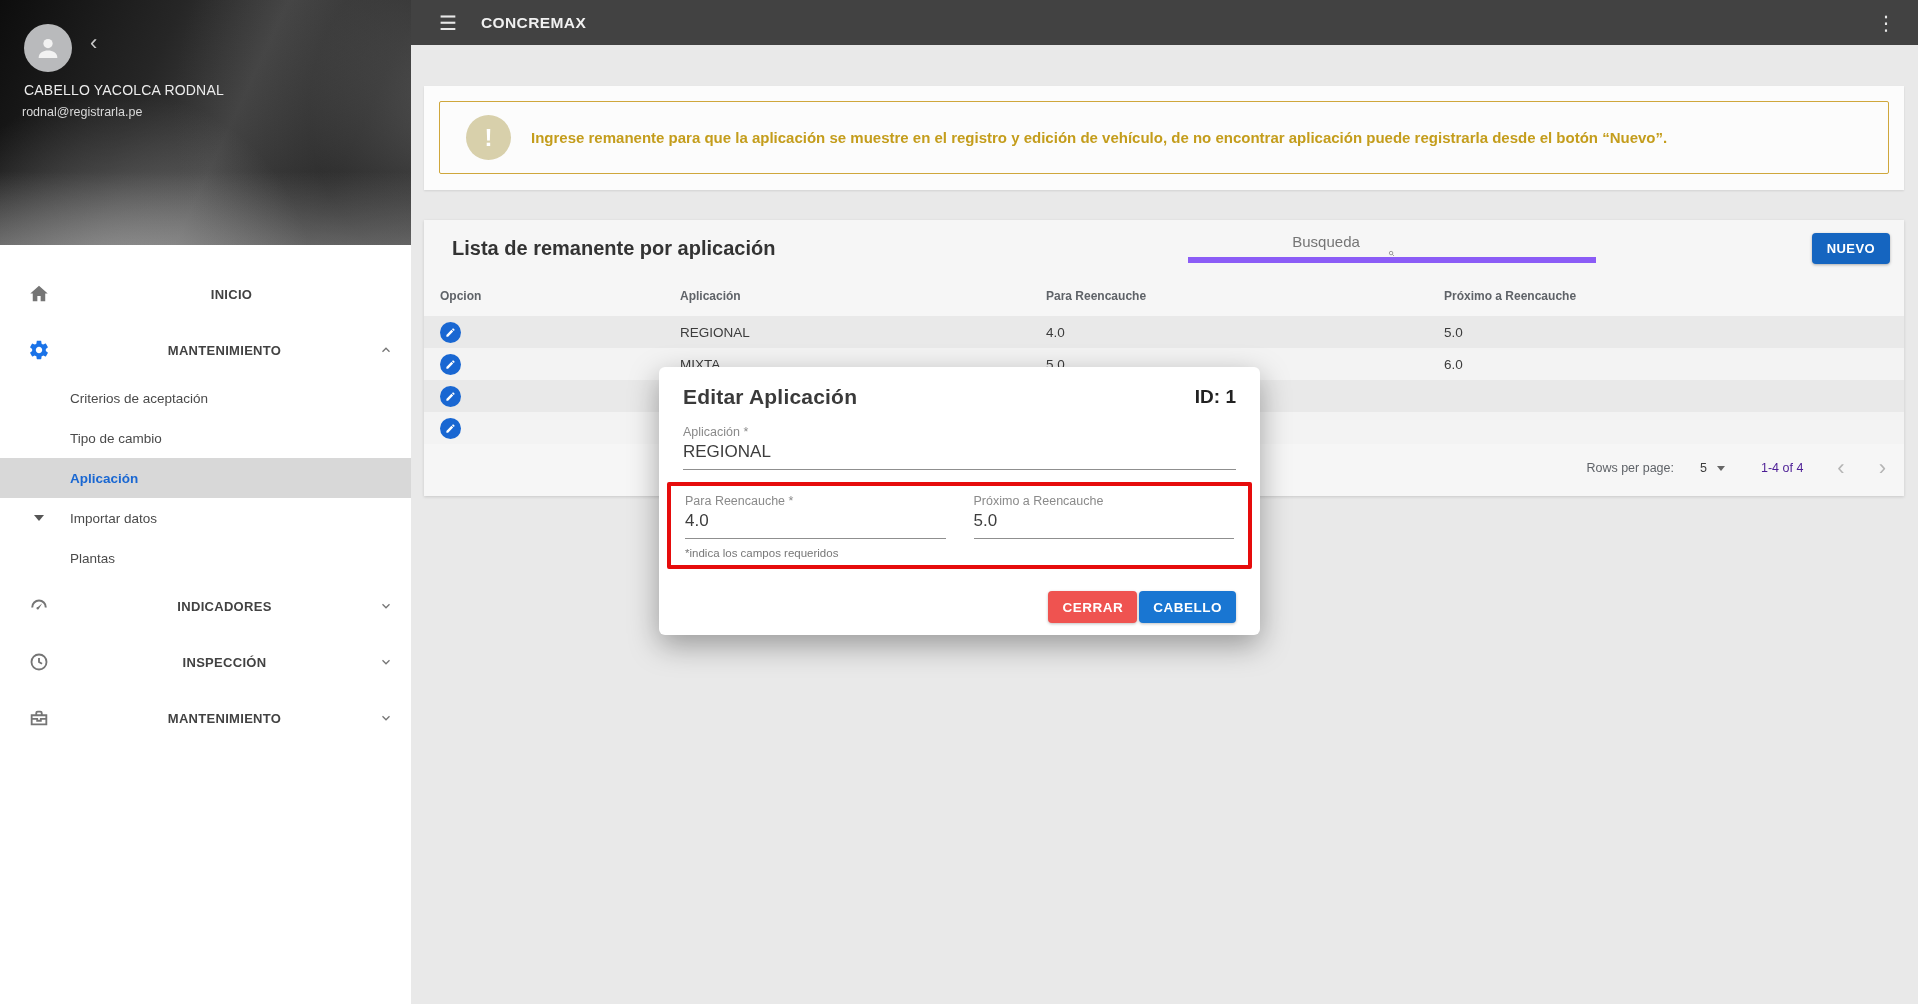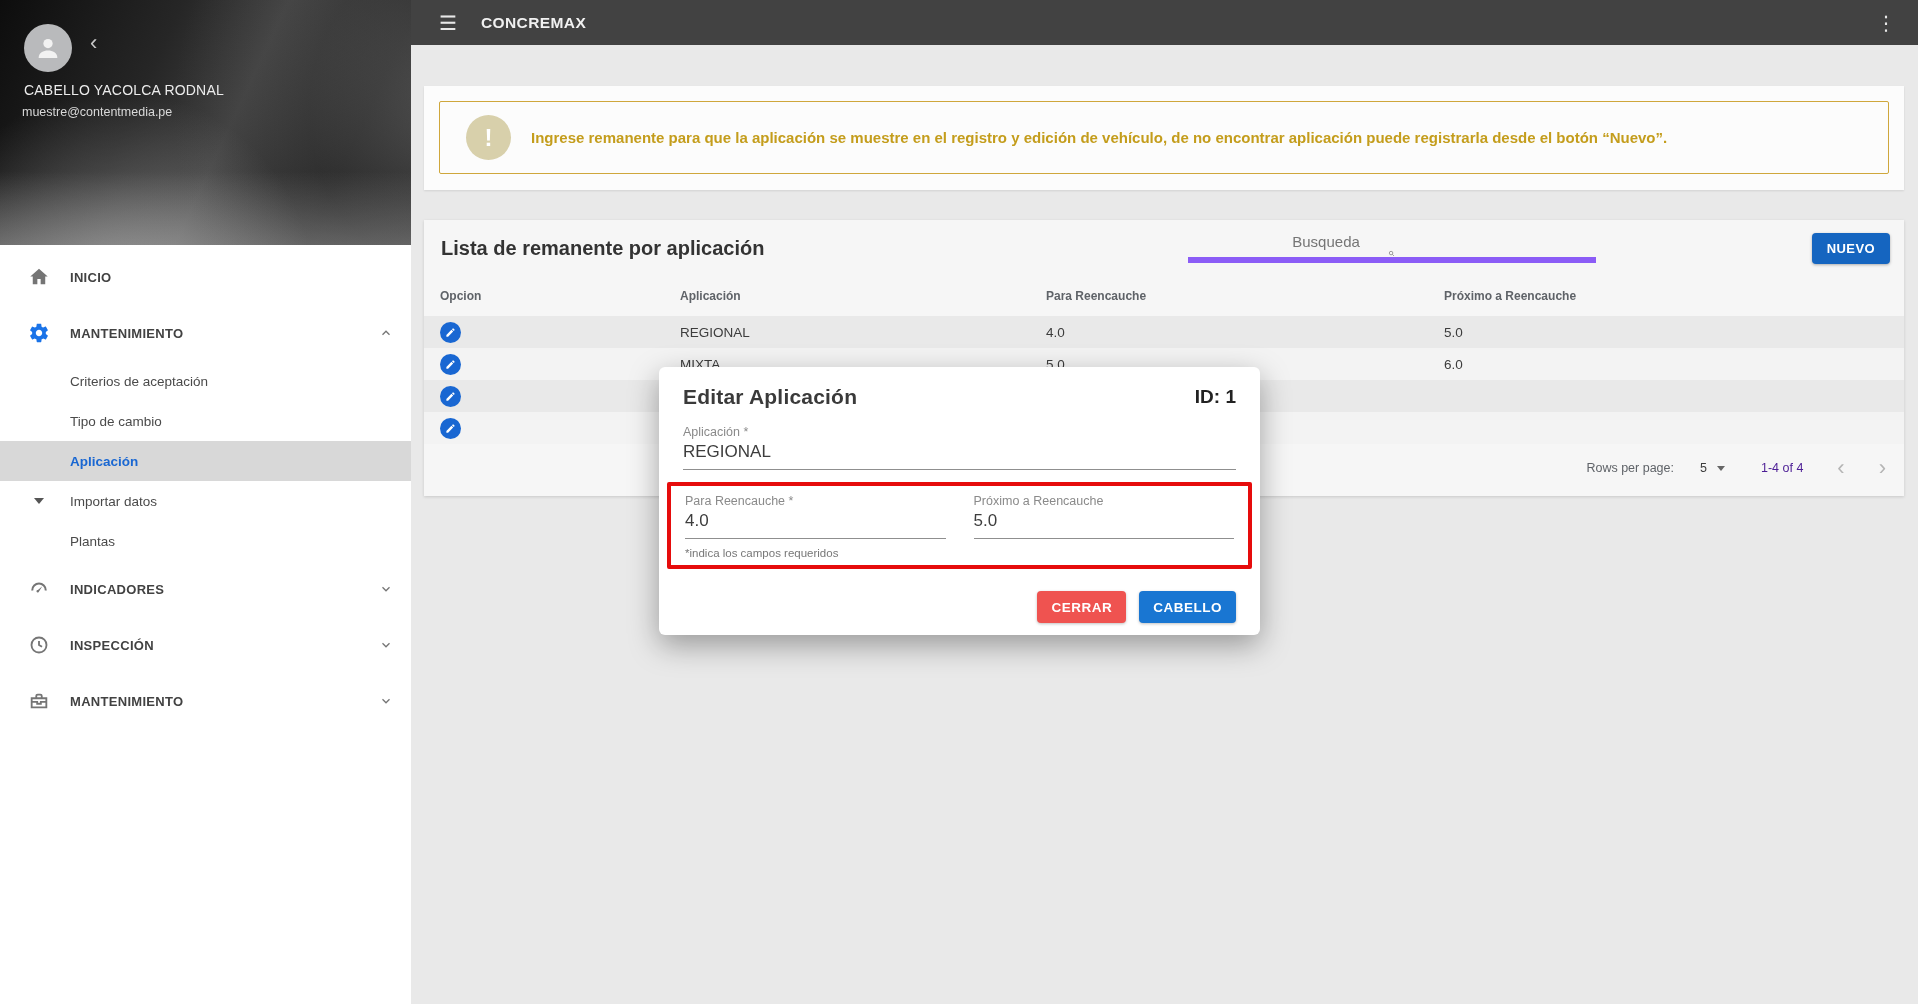--- a/index.html
+++ b/index.html
@@ -32,21 +32,21 @@
   .collapse-chevron {
     position:absolute; left:90px; top:32px; color:#c7c7c7; font-size:22px; line-height:22px;
     cursor:pointer;
   }
   .profile-name {
     position:absolute; left:24px; top:82px; color:#ececec; font-size:14px; letter-spacing:.2px;
   }
   .profile-email {
     position:absolute; left:22px; top:105px; color:#d9d9d9; font-size:12.5px;
   }
-  .menu { padding-top:4px; }
+  .menu { padding-top:21px;text-align:center; }
   .m-item {
     height:56px; display:flex; align-items:center; padding:0 18px 0 27px;
     cursor:pointer; color:#424242; font-size:13px; font-weight:bold; letter-spacing:.3px;
   }
   .m-item .mi-icon { width:24px; display:flex; justify-content:center; margin-right:19px; flex:0 0 24px;}
   .m-item .mi-label { flex:1; }
   .m-item .mi-chevron { flex:0 0 14px; display:flex; }
   .s-item {
     height:40px; display:flex; align-items:center; padding-left:70px;
     cursor:pointer; color:#4a4a4a; font-size:13.5px;
@@ -79,21 +79,21 @@
     width:45px; height:45px; border-radius:50%; background:#d8d0ab; color:#ffffff;
     display:flex; align-items:center; justify-content:center;
     font-size:24px; font-weight:bold; margin:0 20px 0 26px; flex:0 0 45px;
   }
   .banner-text { color:#c49d1c; font-size:15px; font-weight:bold; }
 
   .list-card {
     margin:30px 14px 0 13px; background:#f6f6f6;
     box-shadow:0 1px 3px rgba(0,0,0,.14); padding-bottom:4px;
   }
-  .card-top { height:56px; display:flex; align-items:center; padding:0 14px 0 17px; }
+  .card-top { height:56px; display:flex; align-items:center; padding:0 14px 0 28px; }
   .card-title { font-size:20px; font-weight:bold; color:#333; }
   .search {
     margin-left:auto; width:408px; border-bottom:6px solid #8b5cf6;
     display:flex; align-items:center; height:30px;flex-direction:column;
   }
   .search input {
     border:0; background:transparent; outline:none; flex:1;
     font-size:15px; color:#444; font-family:"Liberation Sans", sans-serif;
   }
   .search input::placeholder { color:#757575; }
@@ -146,21 +146,21 @@
     font-size:17px; color:#3d3d3d; padding:3px 0 7px; background:transparent;
     font-family:"Liberation Sans", sans-serif;
   }
   .red-box {
     margin:12px -16px 0; border:4px solid #e60c0c; border-radius:2px;
     padding:6px 14px 6px;
   }
   .two-col { display:flex; gap:28px; }
   .two-col .field { flex:1; margin-top:2px; }
   .required-hint { font-size:11.5px; color:#777; margin-top:8px; }
-  .modal-actions { display:flex; justify-content:flex-end; gap:13px; margin-top:22px; }
+  .modal-actions { display:flex; justify-content:flex-end; gap:2px; margin-top:22px; }
   .btn-cerrar, .btn-guardar {
     height:32px; border:0; border-radius:4px; padding:0 14px; color:#fff;
     font-size:13.5px; font-weight:bold; letter-spacing:.5px; cursor:pointer;
     box-shadow:0 1px 3px rgba(0,0,0,.25);
     font-family:"Liberation Sans", sans-serif;
   }
   .btn-cerrar { background:#ef5350; }
   .btn-guardar { background:#1976d2; }
   svg { display:block; }
 </style>
@@ -170,21 +170,21 @@
 <div class="sidebar">
   <div class="profile-photo">
     <div class="avatar">
       <svg width="28" height="28" viewBox="0 0 24 24">
         <circle cx="12" cy="8.2" r="4" fill="#f2f2f2"></circle>
         <path d="M4 20.5c0-4.4 4-6.3 8-6.3s8 1.9 8 6.3z" fill="#f2f2f2"></path>
       </svg>
     </div>
     <span class="collapse-chevron">‹</span>
     <div class="profile-name">CABELLO YACOLCA RODNAL</div>
-    <div class="profile-email">muestre@contentmedia.pe</div>
+    <div class="profile-email">rodnal@registrarla.pe</div>
   </div>
 
   <div class="menu">
     <div class="m-item">
       <span class="mi-icon">
         <svg width="22" height="22" viewBox="0 0 24 24">
             <path d="M12 3 2.5 11.5h2.7V20h5v-5.8h3.6V20h5v-8.5h2.7Z" fill="#757575"></path>
           </svg>
       </span>
       <span class="mi-label">INICIO</span>

